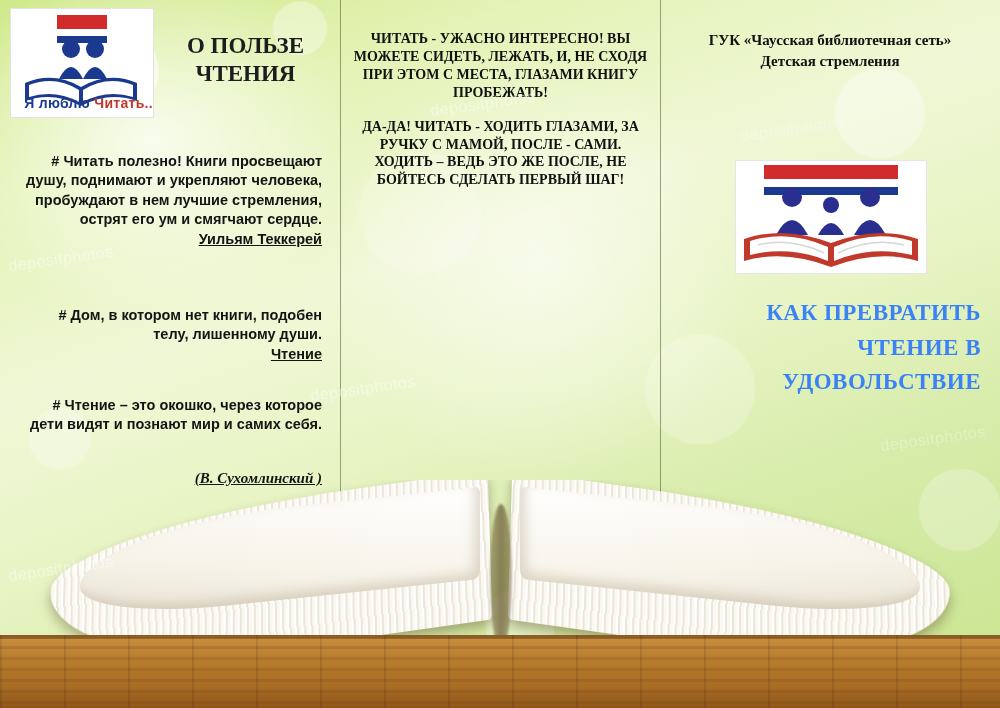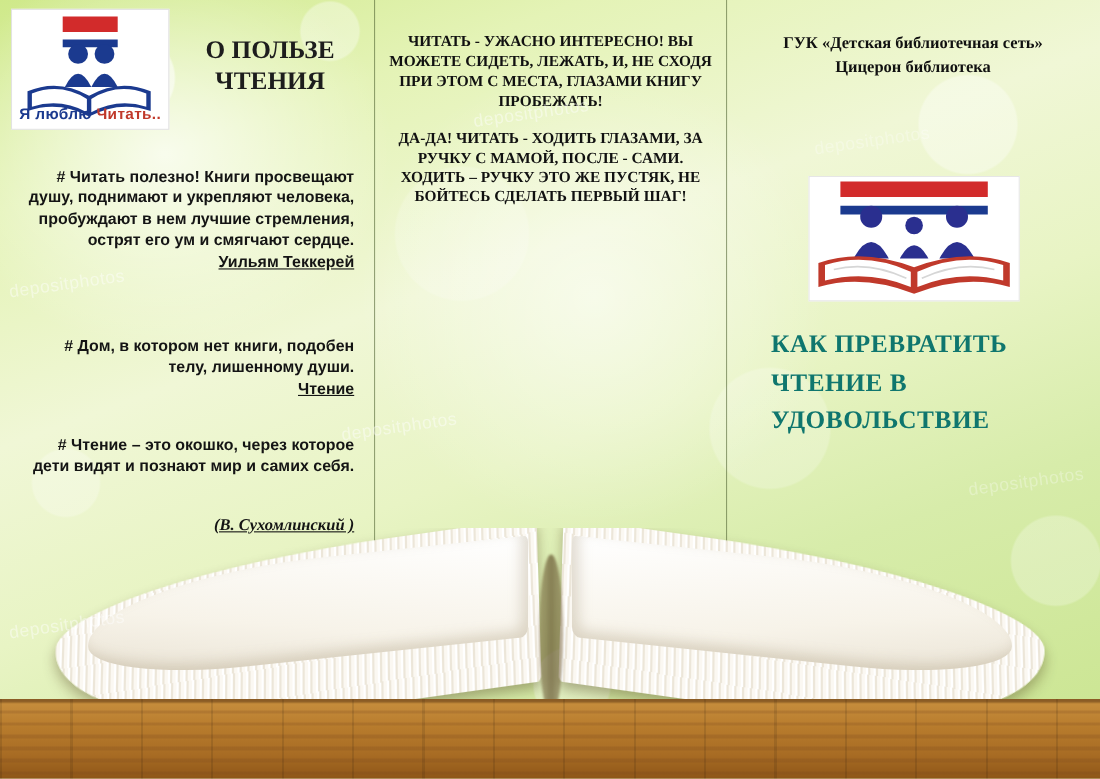--- a/index.html
+++ b/index.html
@@ -156,21 +156,21 @@
     left: 10px; top: 8px;
     width: 142px; height: 108px;
     background: #ffffff;
     border: 1px solid #e2e2e2;
     overflow: hidden;
   }
   .logo-caption {
     position: absolute;
     left: 0; bottom: 6px;
     width: 142px;
-    text-align: center;
+    text-align: right;
     font-family: "Liberation Sans", sans-serif;
     font-weight: bold;
     font-size: 14px;
     color: #c0392b;
     letter-spacing: 0.3px;
   }
   .logo-caption .blue { color: #1b3a8f; }
 
   .left-title {
     position: absolute;
@@ -255,26 +255,26 @@
     left: 74px; top: 160px;
     width: 190px; height: 112px;
     background: #ffffff;
     border: 1px solid #e6e6e6;
     overflow: hidden;
   }
   .right-title {
     position: absolute;
     left: 40px; top: 296px;
     width: 280px;
-    text-align: left;
+    text-align: right;
     font-family: "Liberation Serif", serif;
     font-weight: bold;
     font-size: 23px;
     line-height: 1.5;
-    color: #0f766e;
+    color: #3b82f6;
     letter-spacing: 0.5px;
   }
   .place-year {
     position: absolute;
     left: 98px; top: 612px;
     width: 210px;
     text-align: center;
     font-family: "Liberation Serif", serif;
     font-weight: bold;
     font-size: 17px;
@@ -346,28 +346,28 @@
     <div class="quote quote-3">
       <span># Чтение – это окошко, через которое дети видят и познают мир и самих себя.</span>
     </div>
 
     <div class="signature">(В. Сухомлинский )</div>
   </div>
 
   <div class="panel panel-mid">
     <div class="mid-poem">
       <div class="stanza">ЧИТАТЬ - УЖАСНО ИНТЕРЕСНО! ВЫ МОЖЕТЕ СИДЕТЬ, ЛЕЖАТЬ, И, НЕ СХОДЯ ПРИ ЭТОМ С МЕСТА, ГЛАЗАМИ КНИГУ ПРОБЕЖАТЬ!</div>
-      <div class="stanza">ДА-ДА! ЧИТАТЬ - ХОДИТЬ ГЛАЗАМИ, ЗА РУЧКУ С МАМОЙ, ПОСЛЕ - САМИ. ХОДИТЬ – РУЧКУ ЭТО ЖЕ ПУСТЯК, НЕ БОЙТЕСЬ СДЕЛАТЬ ПЕРВЫЙ ШАГ!</div>
+      <div class="stanza">ДА-ДА! ЧИТАТЬ - ХОДИТЬ ГЛАЗАМИ, ЗА РУЧКУ С МАМОЙ, ПОСЛЕ - САМИ. ХОДИТЬ – ВЕДЬ ЭТО ЖЕ ПОСЛЕ, НЕ БОЙТЕСЬ СДЕЛАТЬ ПЕРВЫЙ ШАГ!</div>
     </div>
   </div>
 
   <div class="panel panel-right">
     <div class="org">
-      <div>ГУК «Детская библиотечная сеть»</div>
-      <div>Цицерон библиотека</div>
+      <div>ГУК «Чаусская библиотечная сеть»</div>
+      <div>Детская стремления</div>
     </div>
 
     <div class="emblem">
       <svg width="190" height="112" viewBox="0 0 190 112">
         <rect x="0" y="0" width="190" height="112" fill="#ffffff"></rect>
 
         <path d="M28 4 L162 4 L162 18 L28 18 Z" fill="#d22b2b"></path>
         <path d="M28 18 L162 18 L162 26 L28 26 Z" fill="#ffffff"></path>
         <path d="M28 26 L162 26 L162 34 L28 34 Z" fill="#1b3a8f"></path>
 

